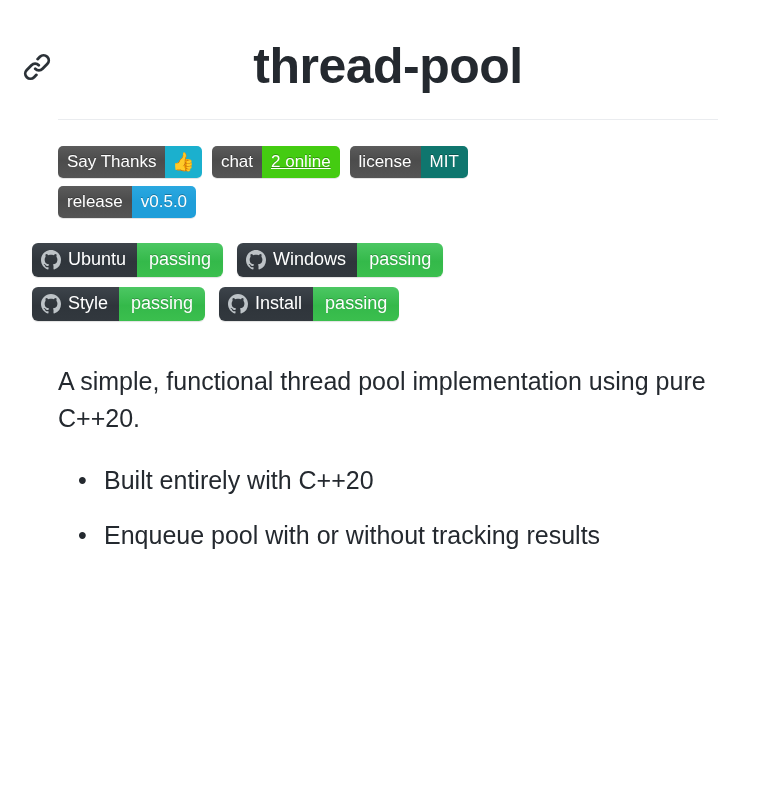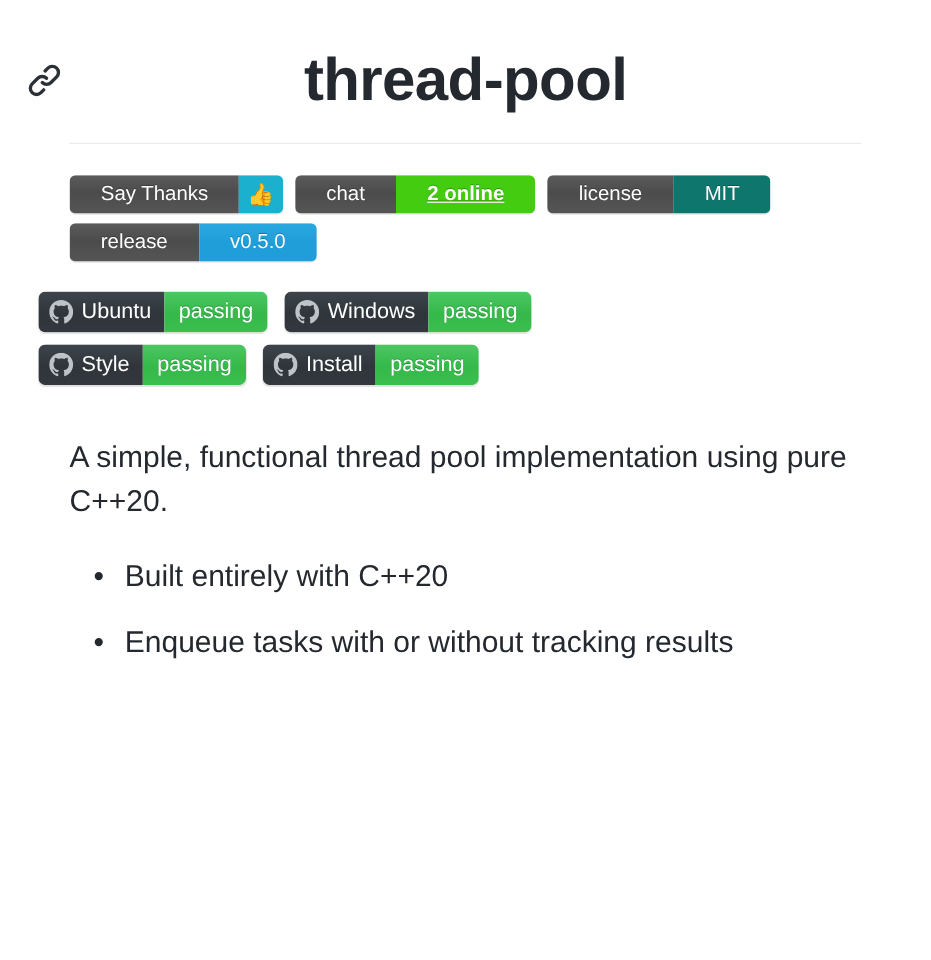--- a/index.html
+++ b/index.html
@@ -76,33 +76,33 @@
     border-radius: 5px;
     overflow: hidden;
     font-size: 17px;
     line-height: 32px;
     white-space: nowrap;
     box-shadow: 0 1px 0 rgba(0,0,0,0.10);
   }
   .badge .seg {
     display: inline-flex;
     align-items: center;
-    padding: 0 26px;
+    padding: 0 9px;
     color: #ffffff;
     text-shadow: 0 -1px 0 rgba(1,1,1,.28);
   }
   .badge .seg.left {
     background: linear-gradient(180deg, #5b5b5b 0%, #4c4c4c 45%, #555555 100%);
   }
   .badge .seg.emoji {
     text-shadow: none;
     font-size: 18px;
     padding: 0 7px;
   }
-  .badge .seg.underline { text-decoration: underline; font-weight: bold; }
+  .badge .seg.underline { text-decoration: underline; }
 
   
   .gh-badges {
     padding: 0 32px;
     margin-top: 25px;
   }
   .gh-line {
     display: flex;
     align-items: flex-start;
     gap: 14px;
@@ -295,16 +295,16 @@
       </span>
     </div>
 
   </div>
 
   <p class="description">A simple, functional thread pool implementation using pure C++20.</p>
 
 
   <ul class="feature-list">
     <li>Built entirely with C++20</li>
-    <li>Enqueue tasks with or without tracking results</li>
+    <li>Enqueue pool with or without tracking results</li>
   </ul>
 
 </div>
 
 </body></html>

